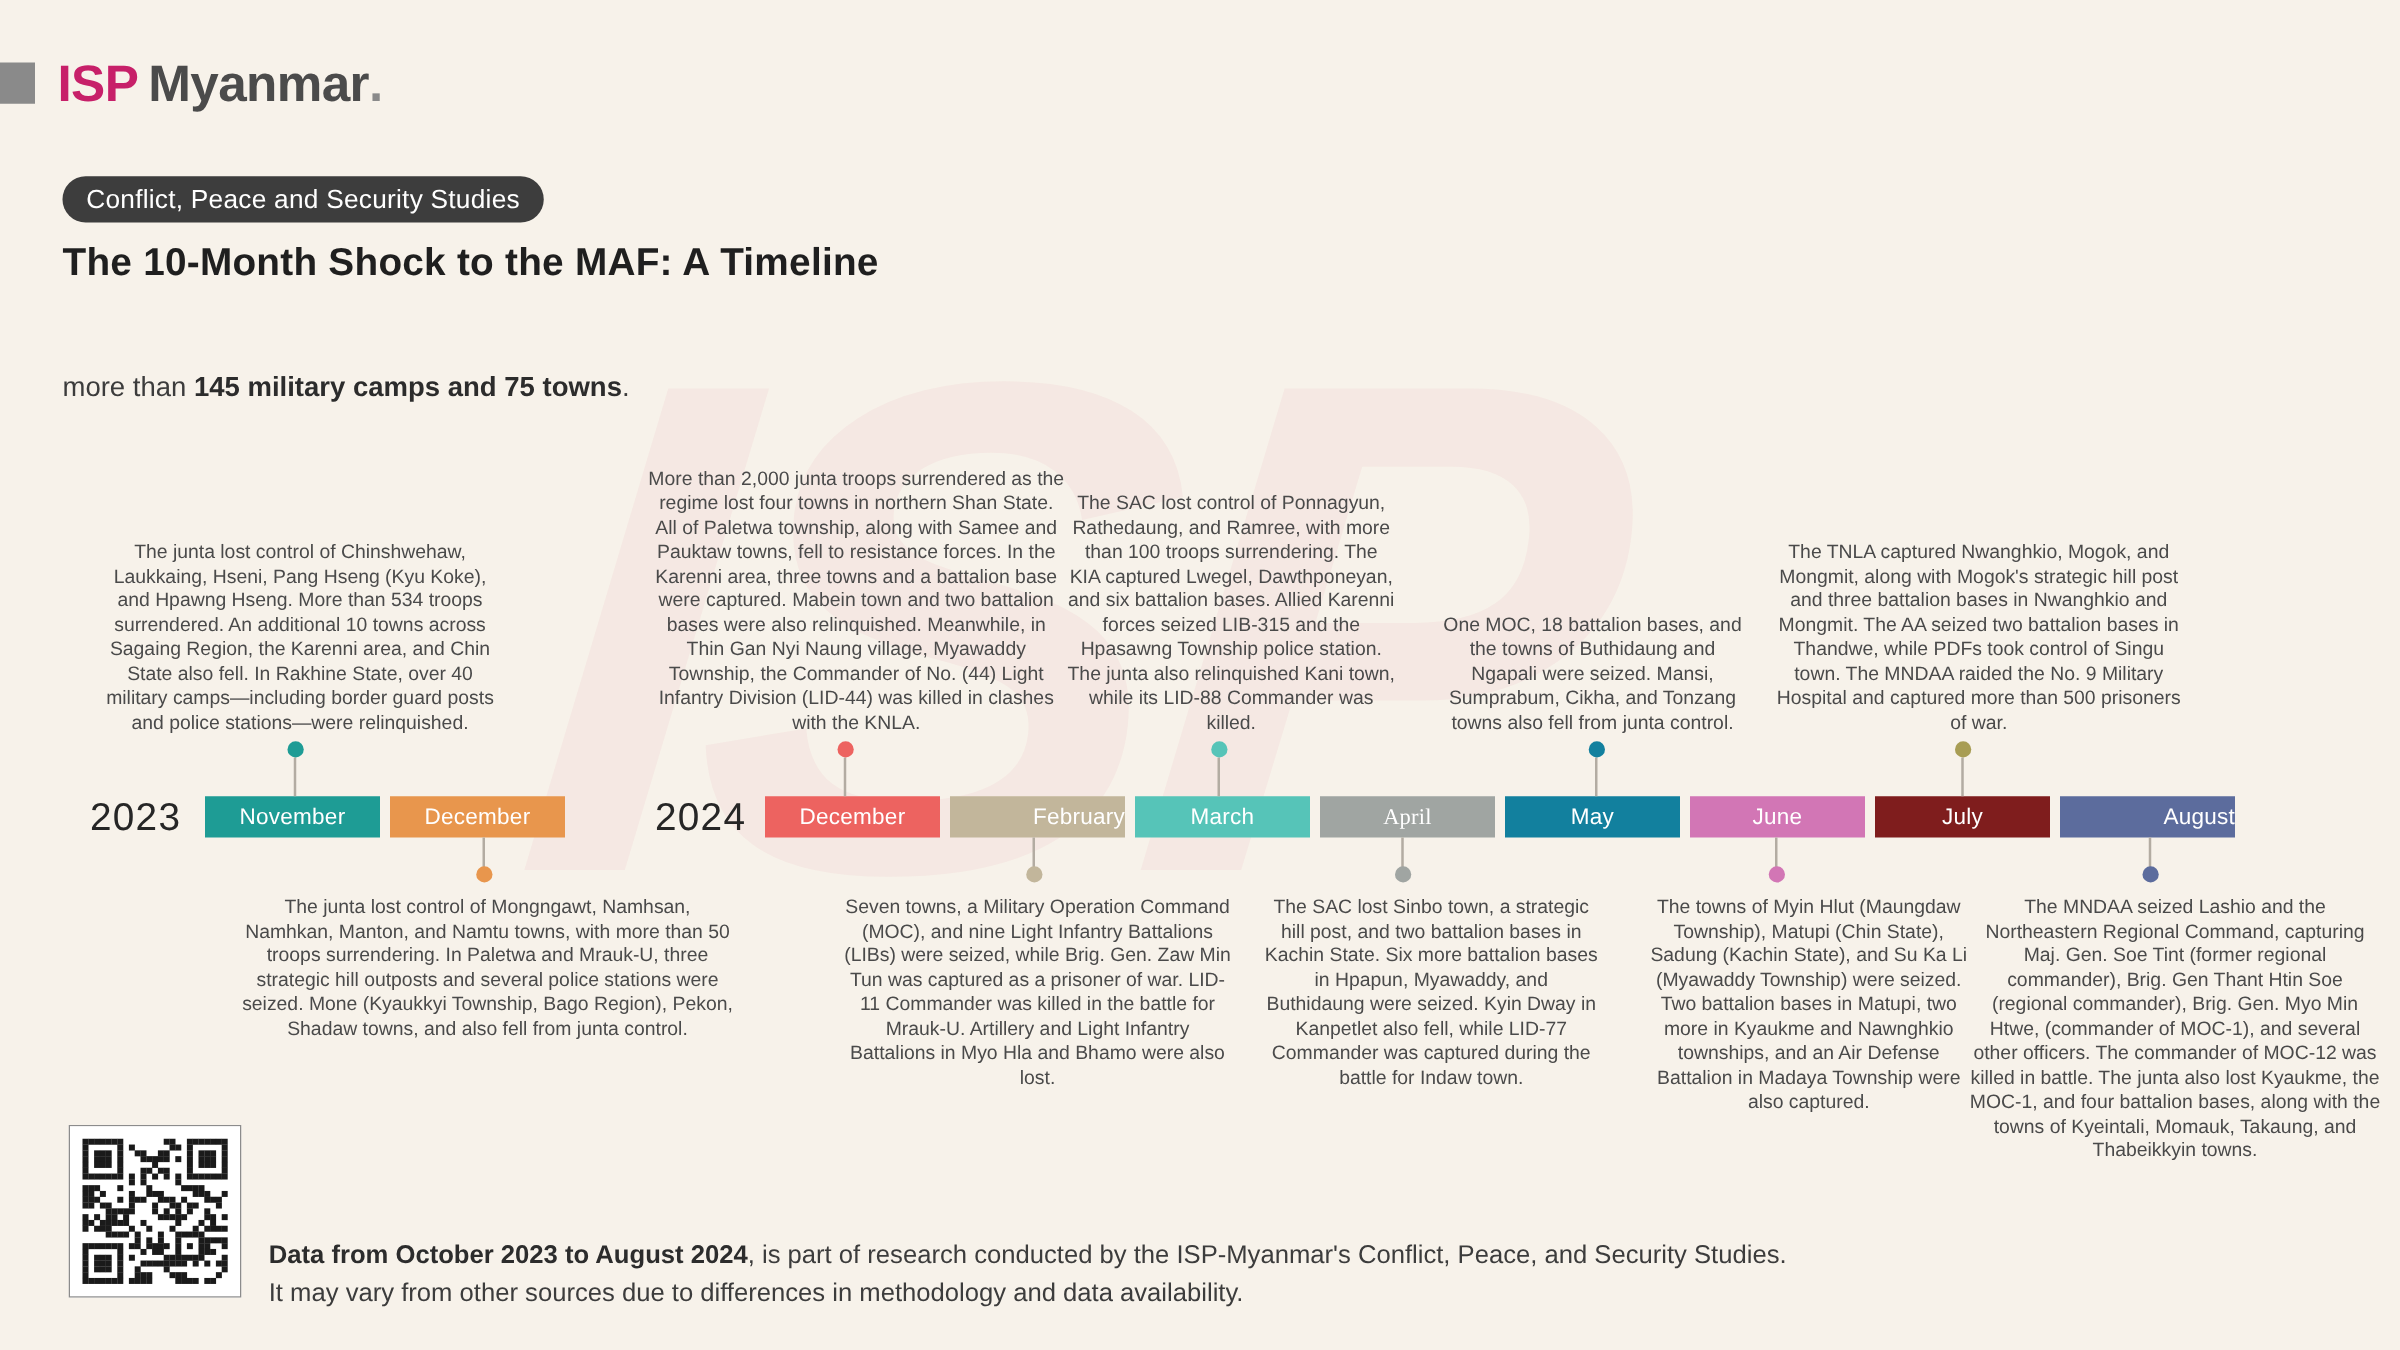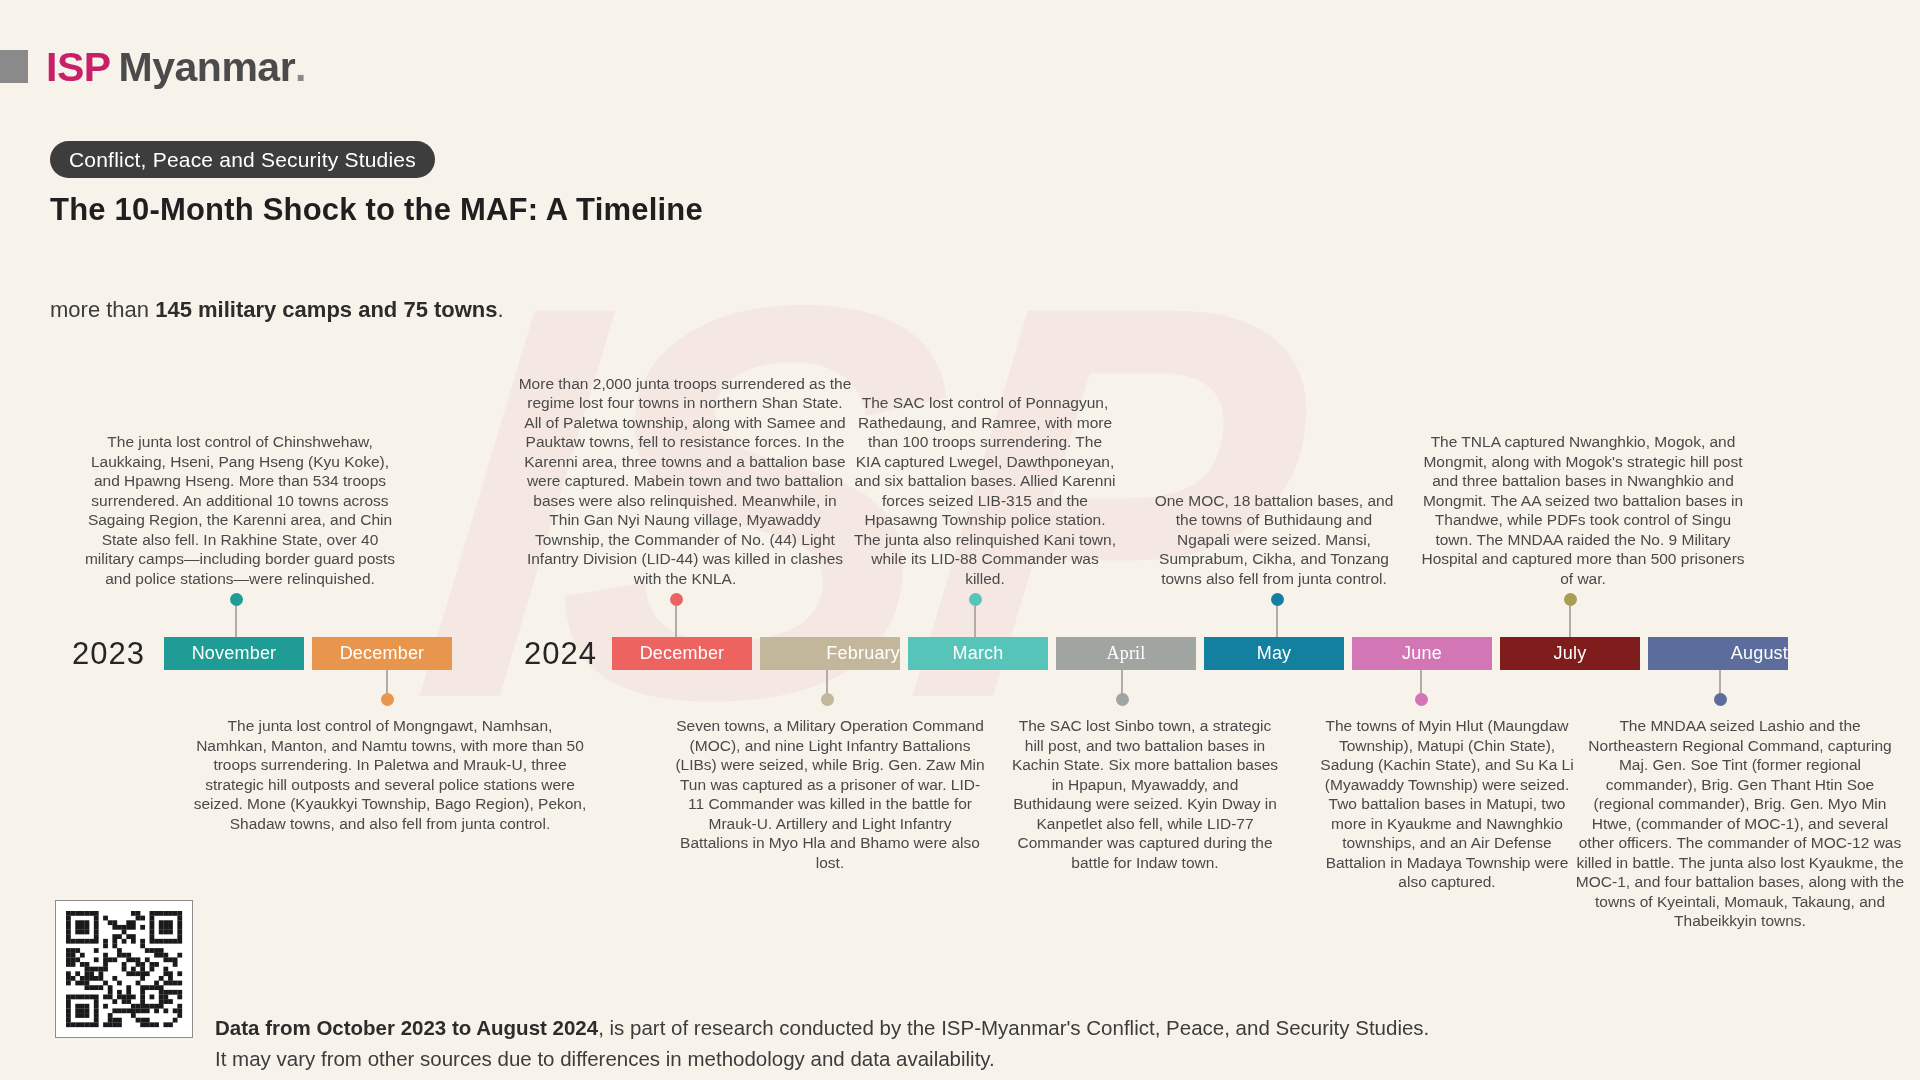--- a/index.html
+++ b/index.html
@@ -29,21 +29,21 @@
   #year-2024{left:524px;}
 
   .month{position:absolute;top:637px;width:140px;height:33px;display:flex;align-items:center;justify-content:center;
     color:#FFFFFF;font-size:18px;letter-spacing:0.2px;}
   .stem{position:absolute;width:2px;background:#B3ACA2;}
   .dot{position:absolute;width:13px;height:13px;border-radius:50%;}
   .annot{position:absolute;font-size:15.5px;line-height:19.5px;text-align:center;color:#4A4A4A;}
 
   .qr{position:absolute;left:55px;top:900px;width:138px;height:138px;background:#FFFFFF;border:1px solid #8C8C8C;box-sizing:border-box;}
   .qr svg{display:block;width:100%;height:100%;}
-  .footer-text{position:absolute;left:215px;top:988px;font-size:20.5px;line-height:31px;color:#3C3C3C;margin-top:24px;}
+  .footer-text{position:absolute;left:215px;top:988px;font-size:20.5px;line-height:31px;color:#3C3C3C;}
   .footer-text p{margin:0;}
 </style>
 </head>
 <body>
 
 <div class="canvas">
 
   <div class="watermark">ISP</div>
 
   <div class="corner-square"></div>

